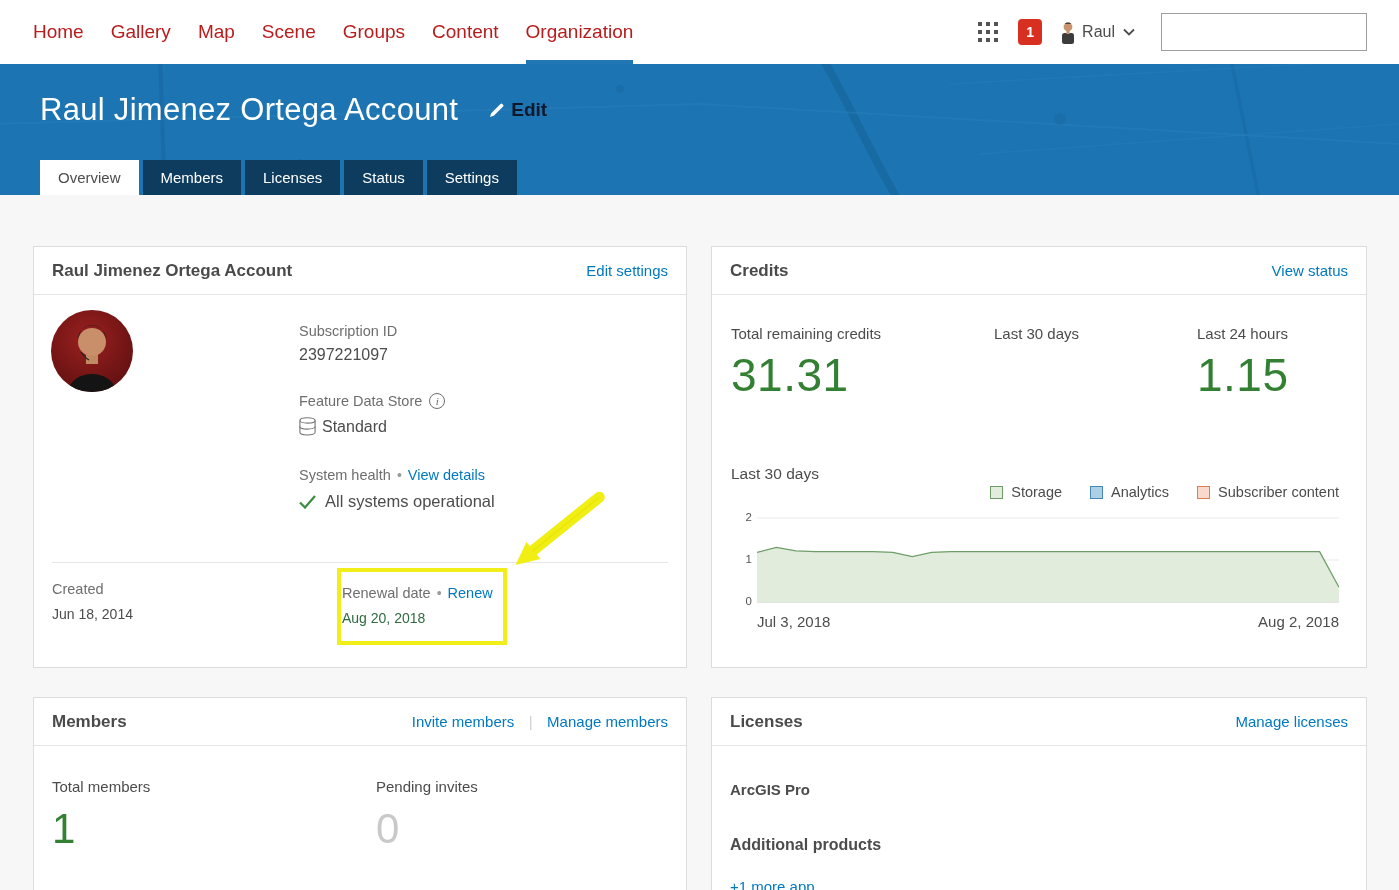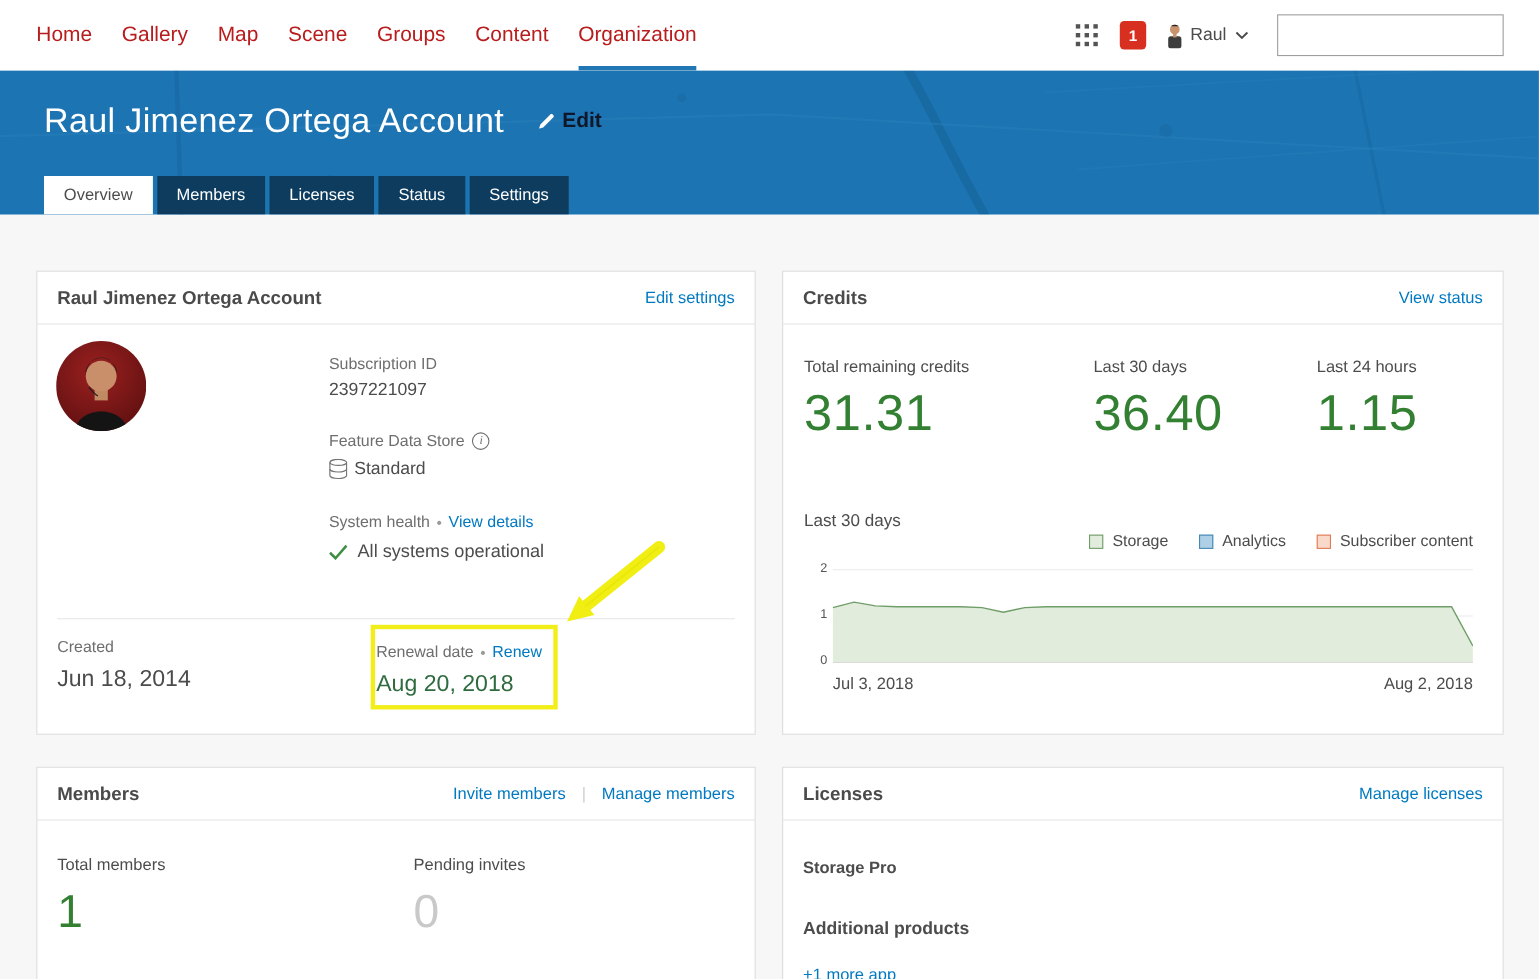--- a/index.html
+++ b/index.html
@@ -74,21 +74,21 @@
   .info-icon {
     width:16px; height:16px; border:1px solid #6e6e6e; border-radius:50%; font-size:11px;
     color:#6e6e6e; display:inline-flex; align-items:center; justify-content:center;
     margin-left:7px; font-family:"Liberation Serif",serif; font-style:italic; cursor:pointer;
   }
   .health-block { margin-top:31px; }
   .status-row { margin-top:9px; display:flex; align-items:center; font-size:16.5px; color:#4c4c4c; }
   .acct-divider { position:absolute; left:18px; right:18px; top:315px; border-top:1px solid #e6e6e6; }
   .created-block { position:absolute; left:18px; top:334px; }
   .renewal-block { position:absolute; left:308px; top:338px; }
-  .date-value { font-size:21px; color:#4c4c4c; margin-top:9px; }
+  .date-value { font-size:14px; color:#4c4c4c; margin-top:9px; }
   .date-value.green { color:#2f6b3f; }
   .bullet { color:#9a9a9a; margin:0 6px; font-size:14px; }
   .highlight-box {
     position:absolute; left:303px; top:321px; width:170px; height:77px;
     border:4px solid #f2ee1a; pointer-events:none;
   }
   .anno-arrow { position:absolute; inset:0; pointer-events:none; }
   
   .stats-row { display:flex; padding:30px 20px 0 19px; }
   .stat-col1 { width:263px; } .stat-col2 { width:203px; }
@@ -275,21 +275,20 @@
       <span class="card-title">Credits</span>
       <a class="link">View status</a>
     </div>
     <div class="stats-row">
       <div class="stat-col1">
         <div class="stat-label">Total remaining credits</div>
         <div class="stat-value">31.31</div>
       </div>
       <div class="stat-col2">
         <div class="stat-label">Last 30 days</div>
-        <div class="stat-value">36.40</div>
       </div>
       <div>
         <div class="stat-label">Last 24 hours</div>
         <div class="stat-value">1.15</div>
       </div>
     </div>
     <div class="chart-head">
       <span class="chart-period">Last 30 days</span>
       <div class="legend">
         <span class="legend-item">
@@ -344,19 +343,19 @@
       </div>
     </div>
   </div>
 
   <div class="card card-h260">
     <div class="card-header">
       <span class="card-title">Licenses</span>
       <a class="link">Manage licenses</a>
     </div>
     <div class="lic-body">
-      <div class="lic-product">Storage Pro</div>
+      <div class="lic-product">ArcGIS Pro</div>
       <div class="lic-additional">Additional products</div>
       <div class="lic-more"><a class="link">+1 more app</a></div>
     </div>
   </div>
 
 </div>
 
 </body></html>

